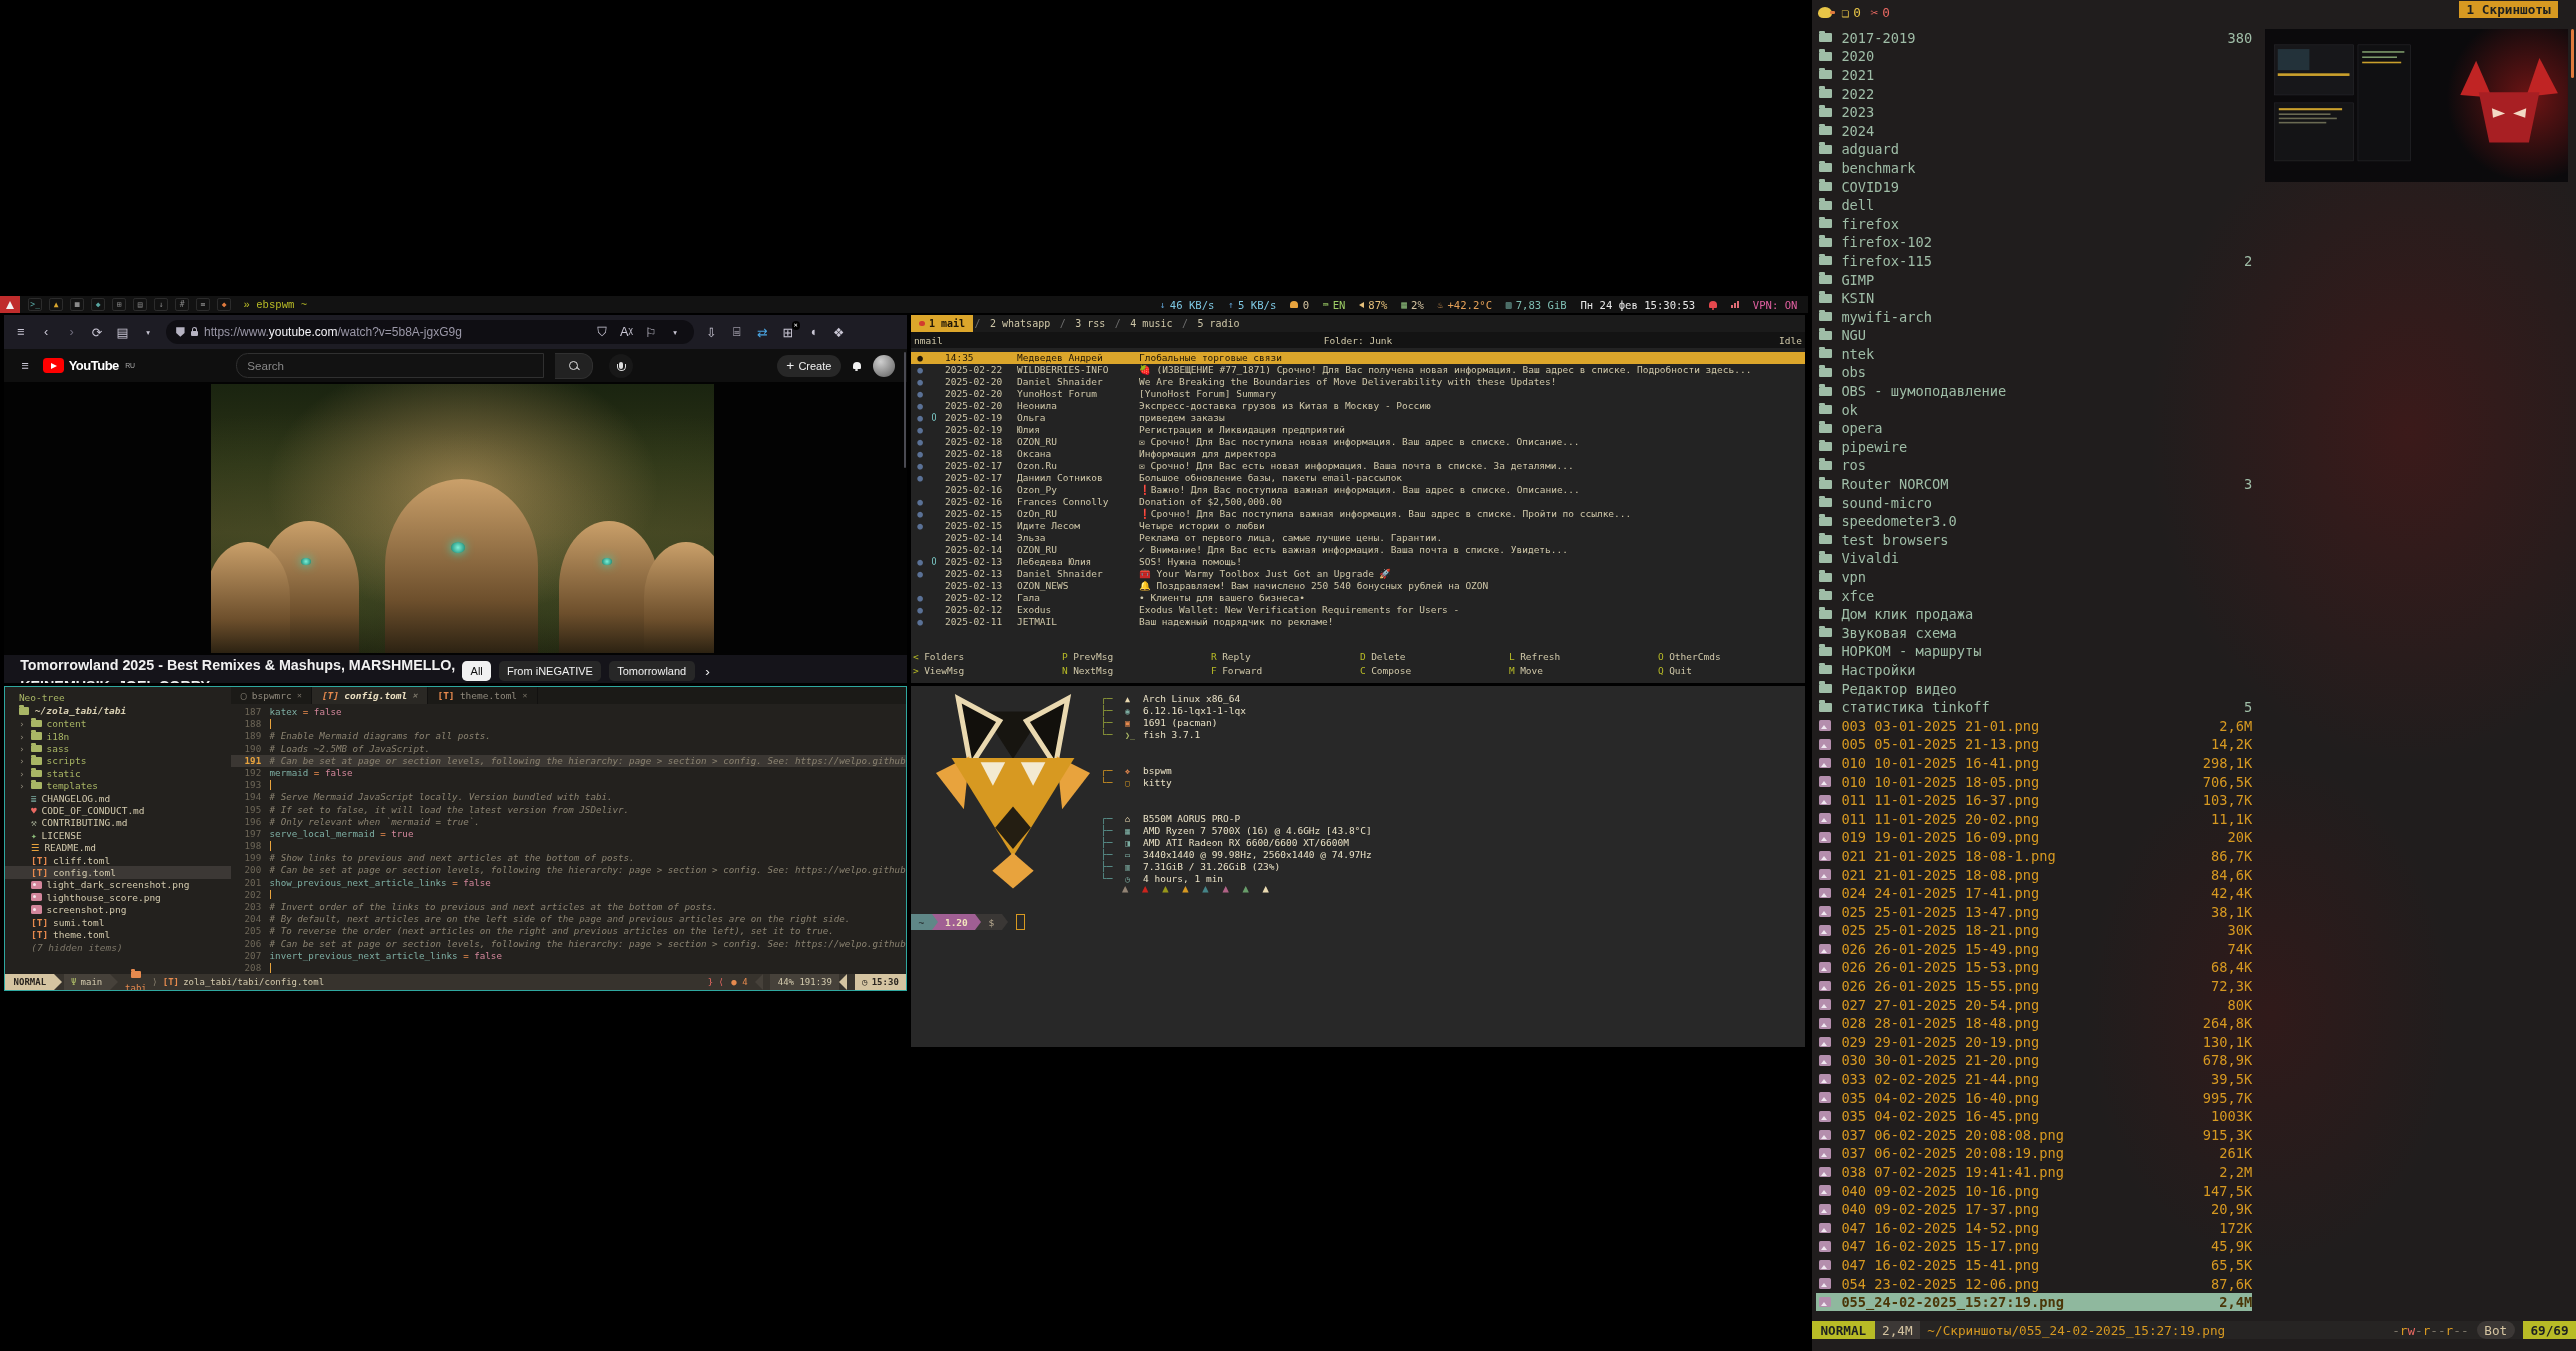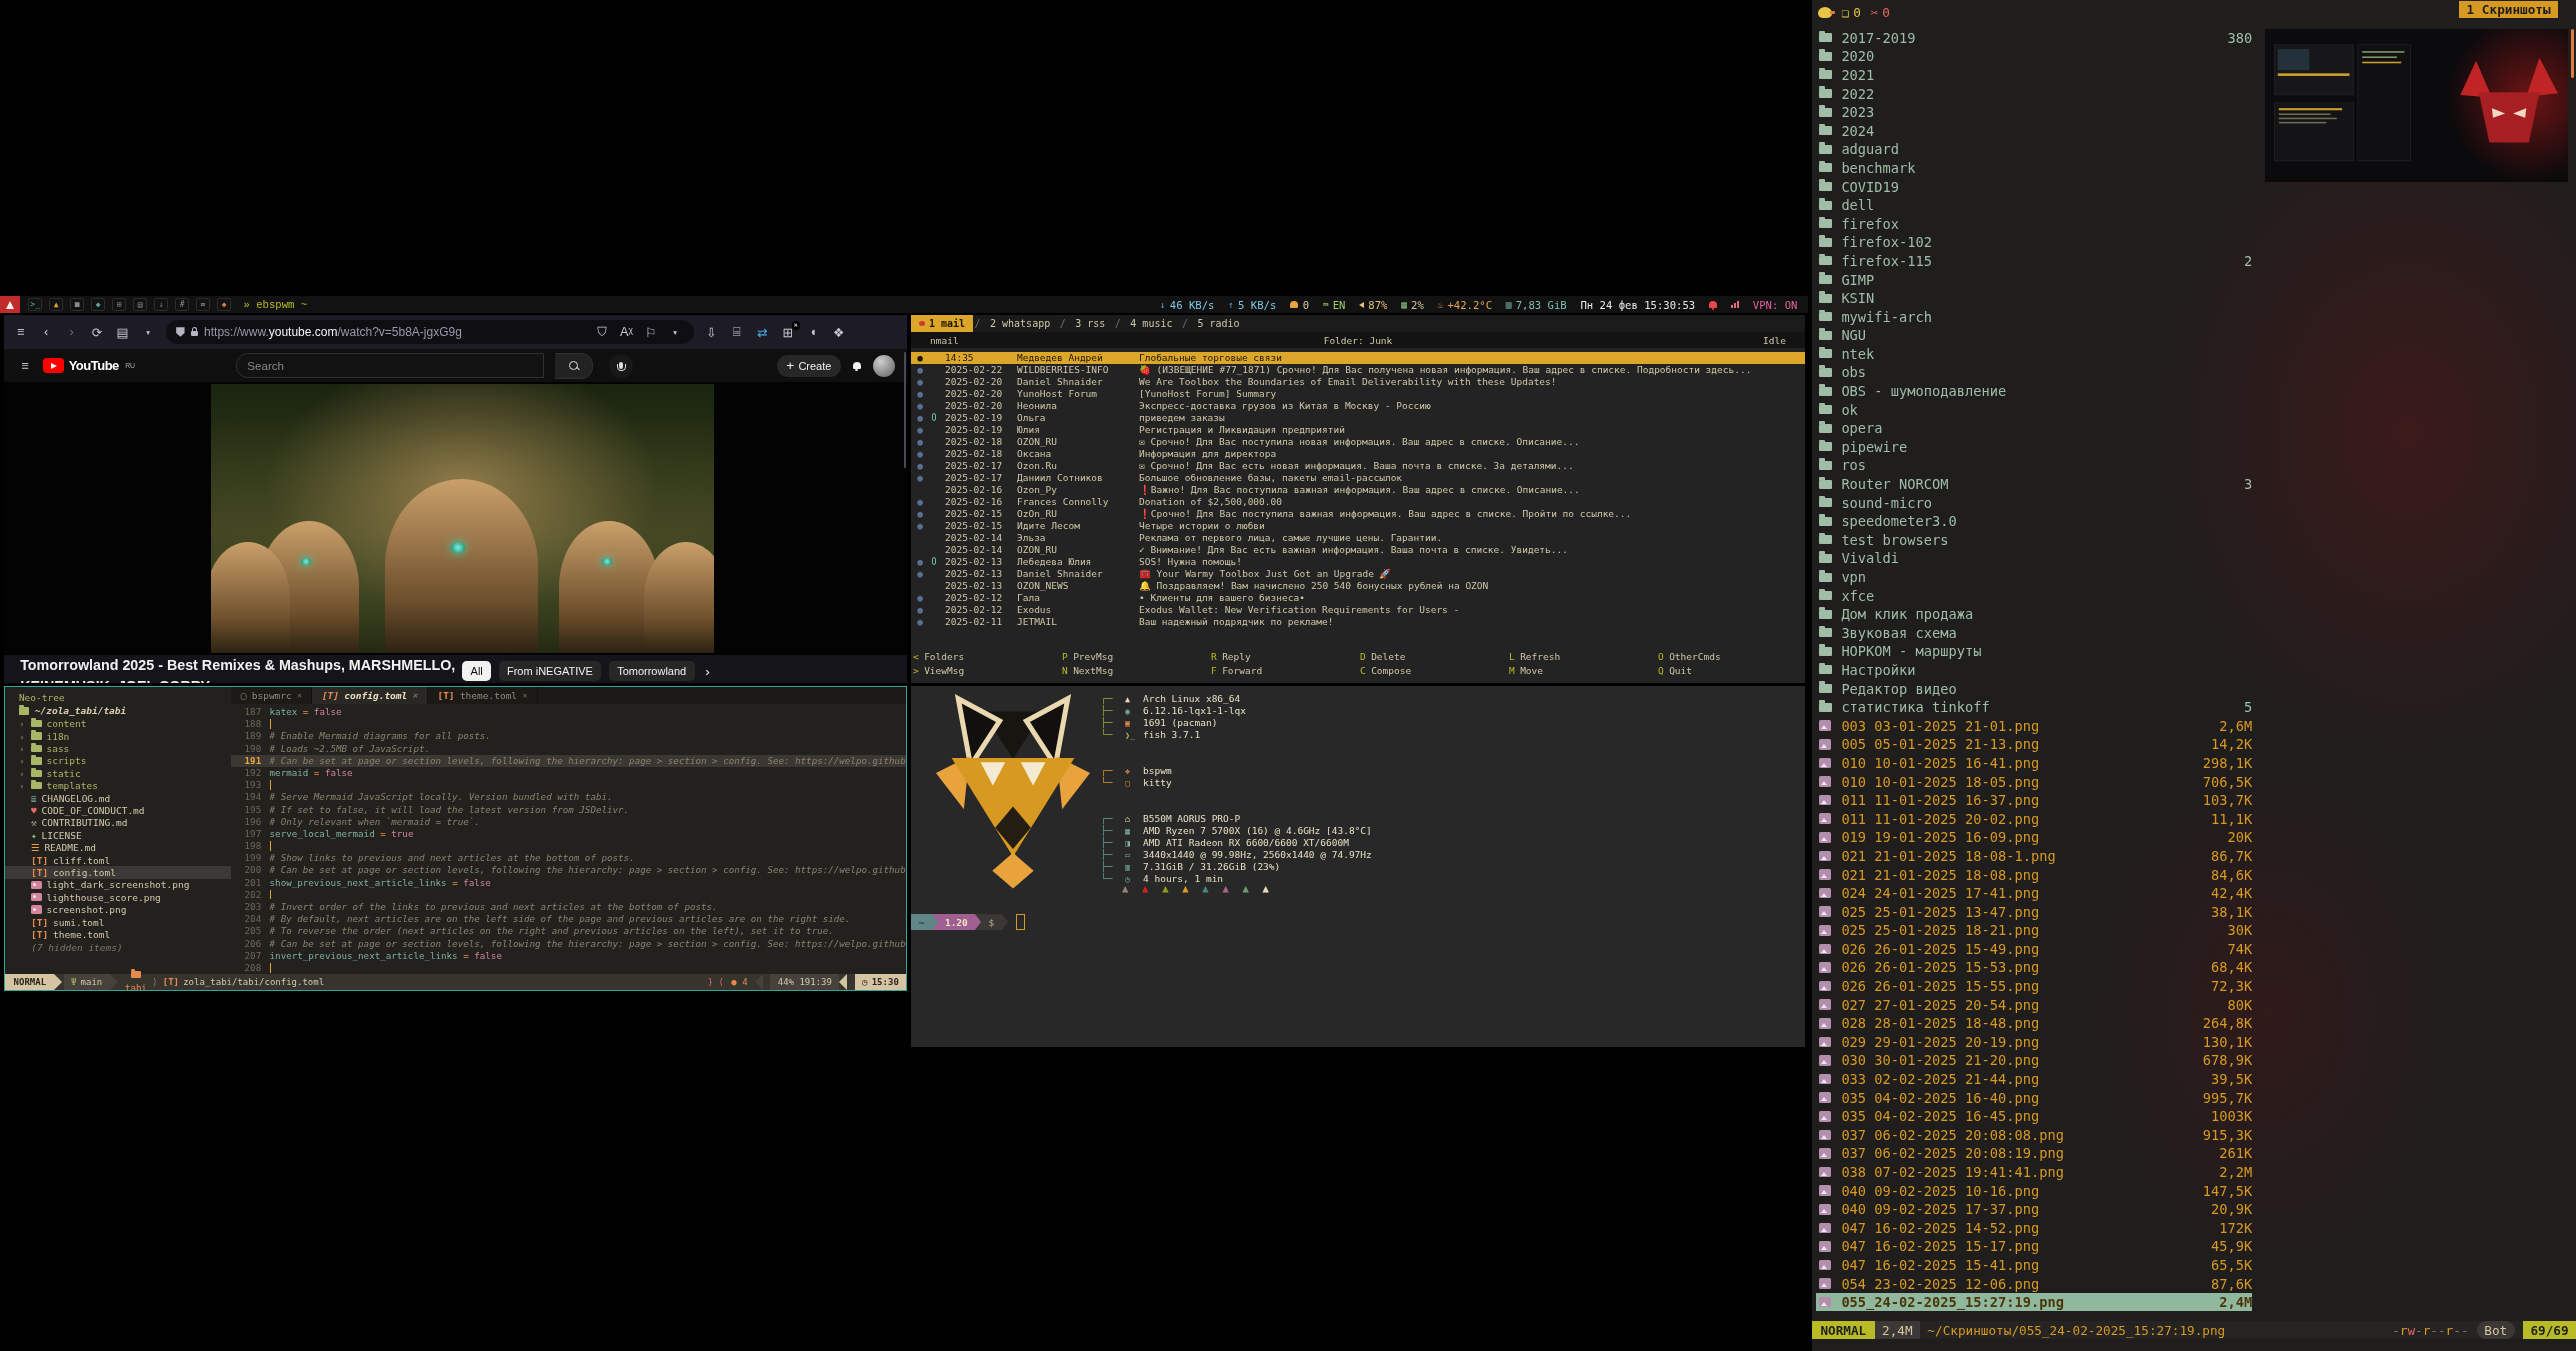--- a/index.html
+++ b/index.html
@@ -69,21 +69,21 @@
   .chip.active{background:#f1f1f1;color:#0f0f0f;}
   #b-scroll{position:absolute;right:1.1px;top:37px;width:2.6px;height:116px;background:#4a4a52;border-radius:1.6px;}
 
   
   #mail-win{left:911px;top:315px;width:894px;height:368px;background:#232323;color:#cfc7a8;font-size:9.5px;}
   #mail-tabs{height:17px;background:#1b1b1b;display:flex;align-items:center;font-size:10px;}
   .mtab{display:flex;align-items:center;gap:4.2px;height:17px;padding:0 8.4px;}
   .mtab.active{background:#dca62b;color:#1f1607;font-weight:bold;}
   .reddot{width:5.3px;height:5.3px;border-radius:50%;background:#d23b2f;}
   .mtab-sep{color:#6f6f6f;padding:0 1.1px;}
-  #mail-head{height:16px;background:#131313;display:flex;align-items:center;padding:0 19px;}
+  #mail-head{height:16px;background:#131313;display:flex;align-items:center;padding:0 3px;}
   #mail-head .mh-c{position:absolute;left:50%;transform:translateX(-50%);}
   #mail-head .mh-r{margin-left:auto;}
   #mail-rows{margin-top:4.2px;}
   .mrow{display:flex;height:12px;line-height:12px;align-items:center;}
   .mrow.sel{background:#dca62b;color:#1f1607;}
   .mrow.sel .mflag{color:#1f1607;}
   .mflag{width:15px;padding-left:6.3px;color:#5a7196;}
   .mclip{width:12.7px;position:relative;}
   .clip-ico{display:inline-block;width:4.2px;height:8px;border:1.1px solid #6fb3b0;border-radius:2.1px;box-sizing:border-box;}
   .mdate{width:72px;}
@@ -391,21 +391,21 @@
           <span class="mclip"></span>
           <span class="mdate">2025-02-22</span>
           <span class="mfrom">WILDBERRIES-INFO</span>
           <span class="msubj">🍓 (ИЗВЕЩЕНИЕ #77_1871) Срочно! Для Вас получена новая информация. Ваш адрес в списке. Подробности здесь...</span>
         </div>
         <div class="mrow">
           <span class="mflag">●</span>
           <span class="mclip"></span>
           <span class="mdate">2025-02-20</span>
           <span class="mfrom">Daniel Shnaider</span>
-          <span class="msubj">We Are Toolbox the Boundaries of Email Deliverability with these Updates!</span>
+          <span class="msubj">We Are Breaking the Boundaries of Move Deliverability with these Updates!</span>
         </div>
         <div class="mrow">
           <span class="mflag">●</span>
           <span class="mclip"></span>
           <span class="mdate">2025-02-20</span>
           <span class="mfrom">YunoHost Forum</span>
           <span class="msubj">[YunoHost Forum] Summary</span>
         </div>
         <div class="mrow">
           <span class="mflag">●</span>

